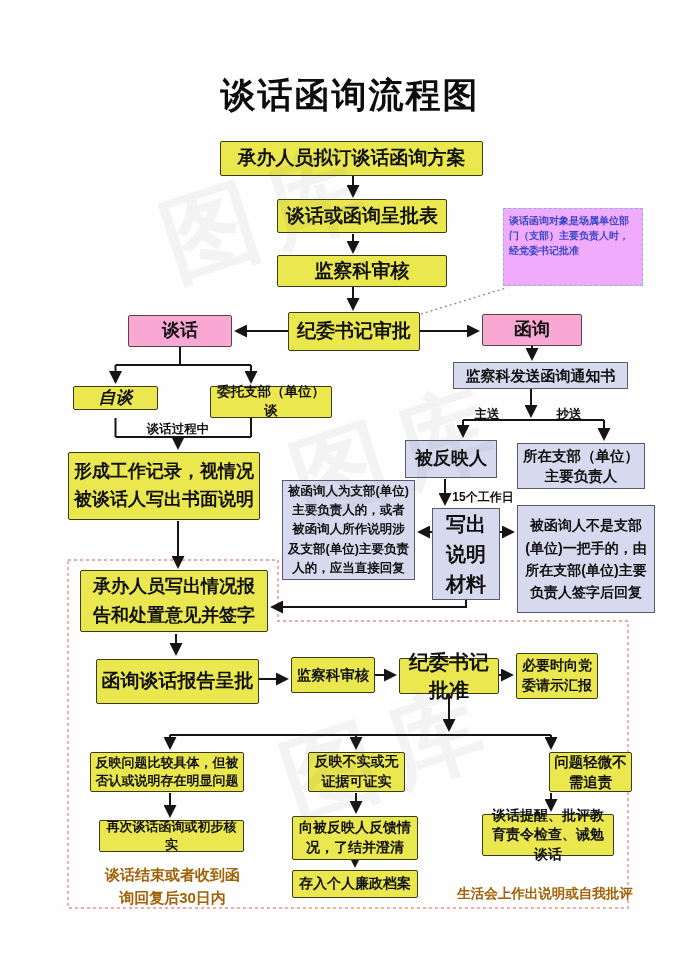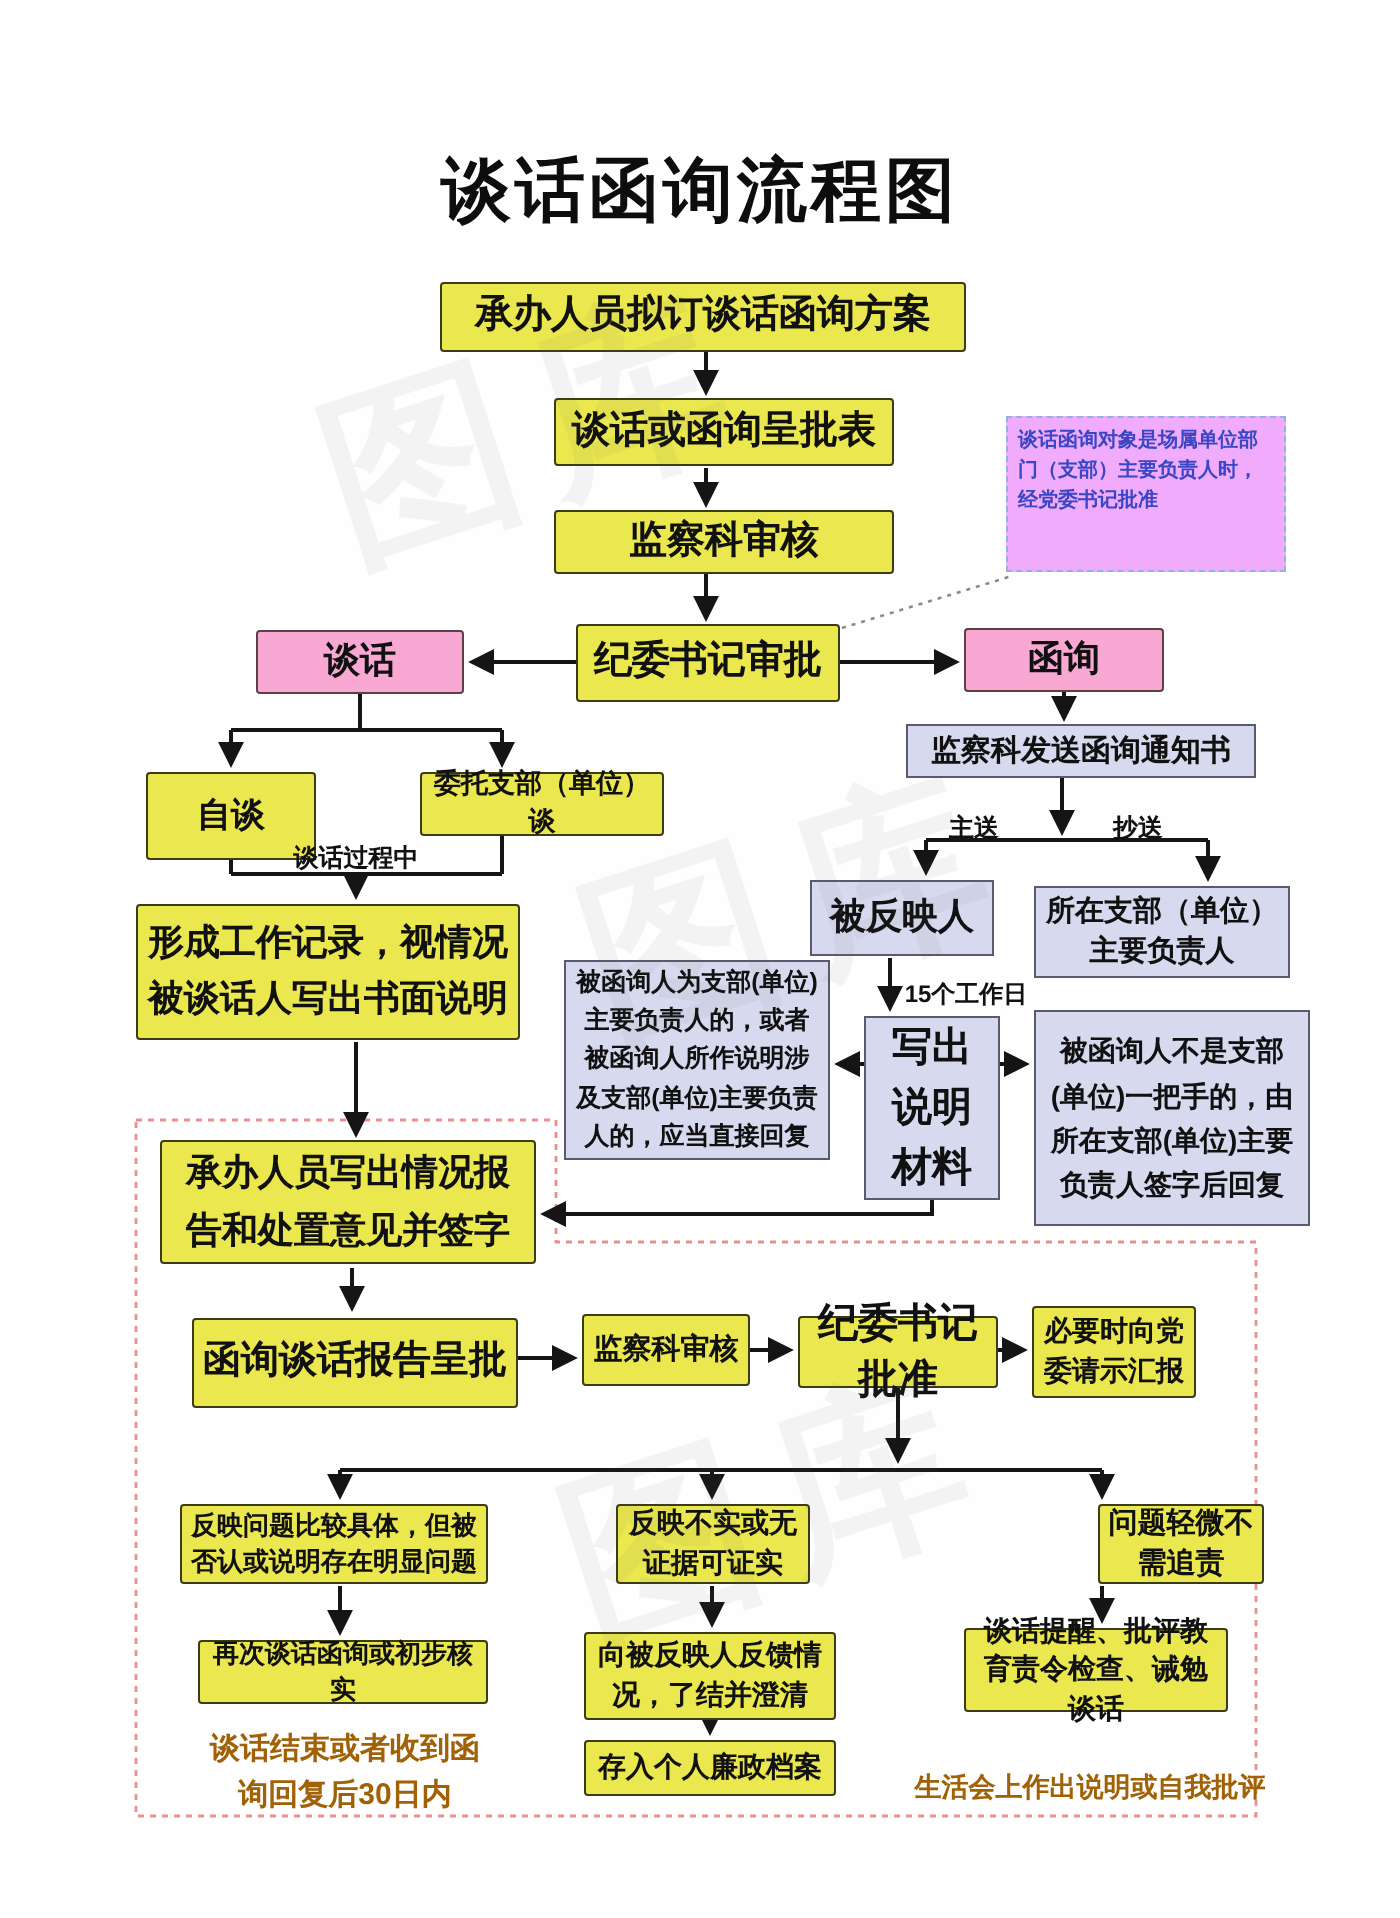--- a/index.html
+++ b/index.html
@@ -115,21 +115,21 @@
   <div class="box yellow" style="left:220px;top:141px;width:263px;height:35px;font-size:19px;">承办人员拟订谈话函询方案</div>
   <div class="box yellow" style="left:277px;top:199px;width:170px;height:34px;font-size:19px;">谈话或函询呈批表</div>
   <div class="box yellow" style="left:277px;top:255px;width:170px;height:32px;font-size:19px;">监察科审核</div>
   <div class="box yellow" style="left:288px;top:312px;width:132px;height:39px;font-size:19px;">纪委书记审批</div>
 
   <div id="blue-note">谈话函询对象是场属单位部门（支部）主要负责人时，经党委书记批准</div>
 
   <div class="box pink" style="left:128px;top:315px;width:104px;height:32px;font-size:18px;">谈话</div>
   <div class="box pink" style="left:482px;top:314px;width:100px;height:32px;font-size:18px;">函询</div>
 
-  <div class="box yellow" style="left:73px;top:386px;width:85px;height:44px;font-size:17px;">自谈</div>
+  <div class="box yellow" style="left:73px;top:386px;width:85px;height:24px;font-size:17px;font-style:italic;">自谈</div>
   <div class="box yellow" style="left:190px;top:386px;width:122px;height:32px;font-size:13.5px;margin-left:20px;">委托支部（单位）谈</div>
   <div class="lbl" style="left:140px;top:421px;width:76px;font-size:12.5px;">谈话过程中</div>
   <div class="box yellow" style="left:68px;top:452px;width:192px;height:68px;font-size:18px;line-height:1.55;">形成工作记录，视情况被谈话人写出书面说明</div>
 
   <div class="box lav" style="left:453px;top:362px;width:175px;height:27px;font-size:15px;">监察科发送函询通知书</div>
   <div class="lbl" style="left:472px;top:406px;width:30px;font-size:12.5px;">主送</div>
   <div class="lbl" style="left:554px;top:406px;width:30px;font-size:12.5px;">抄送</div>
   <div class="box lav" style="left:405px;top:440px;width:92px;height:38px;font-size:18px;">被反映人</div>
   <div class="box lav" style="left:517px;top:443px;width:128px;height:46px;font-size:14.5px;">所在支部（单位）主要负责人</div>
   <div class="lbl" style="left:448px;top:489px;width:70px;font-size:12px;">15个工作日</div>

